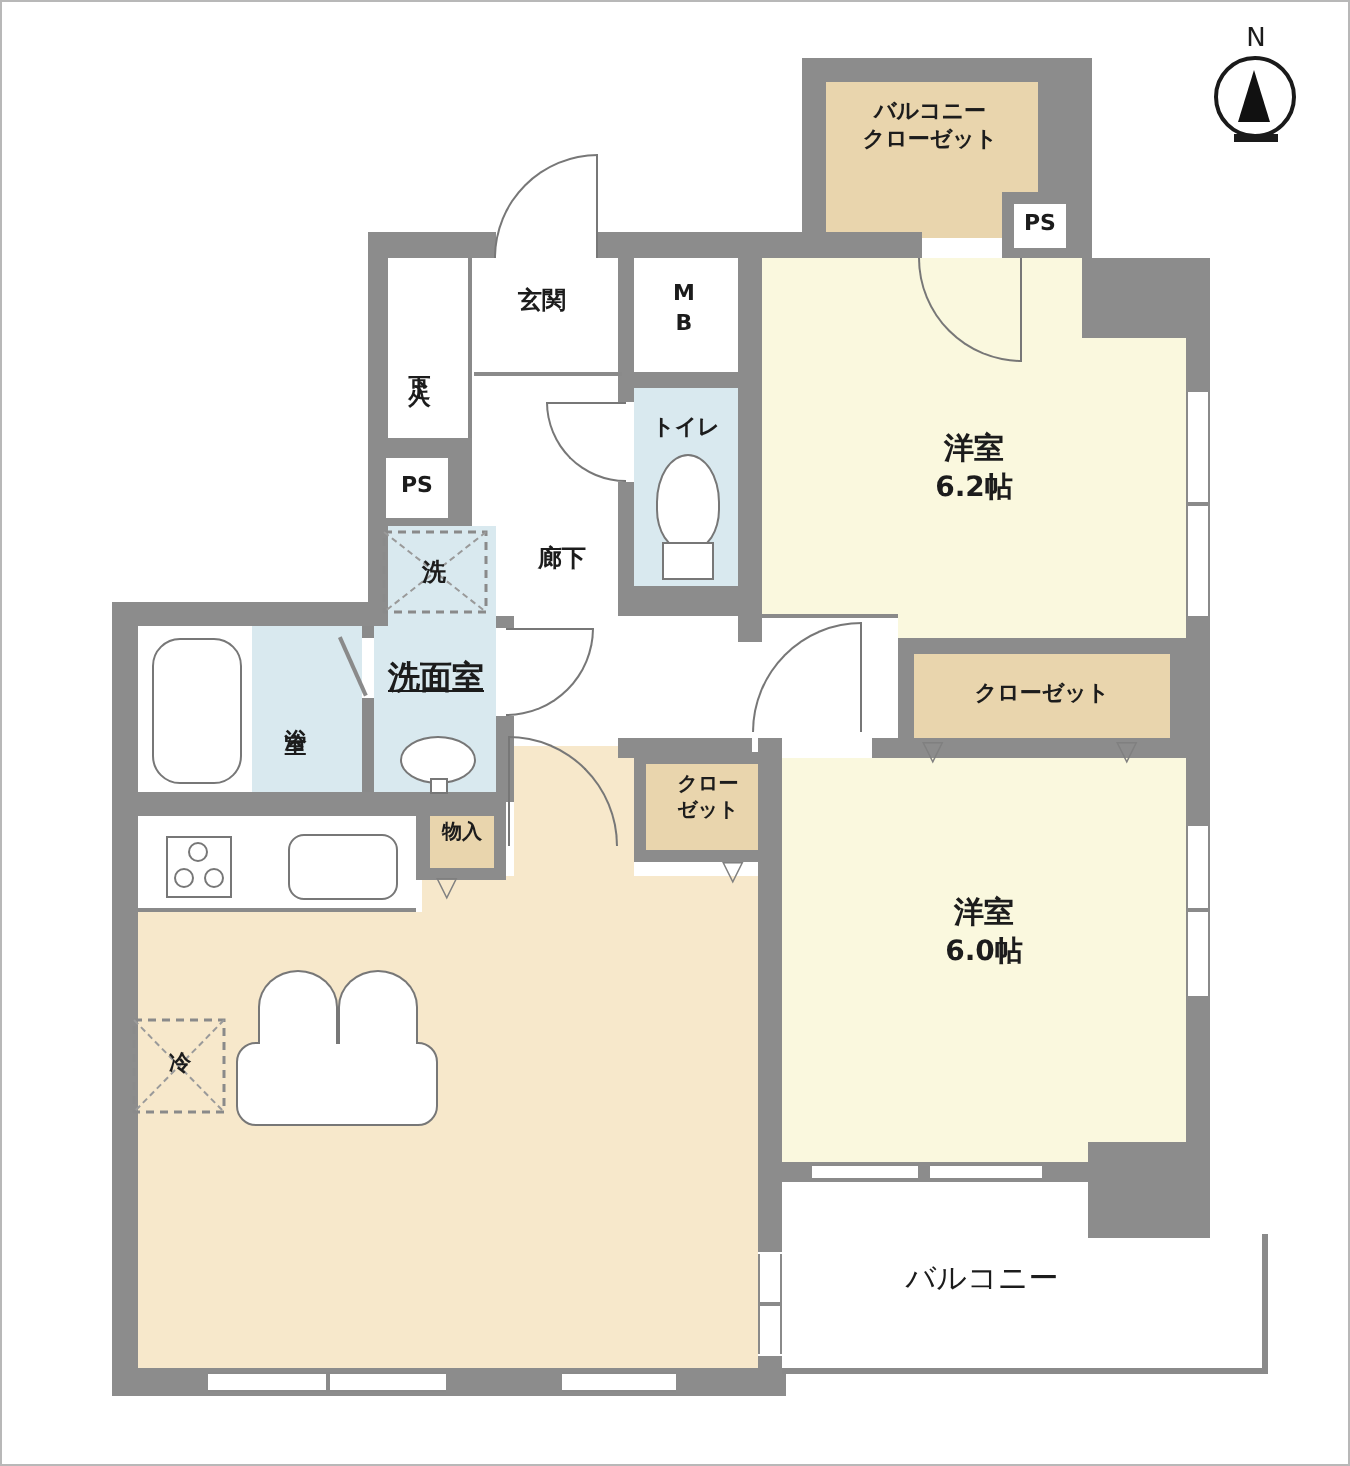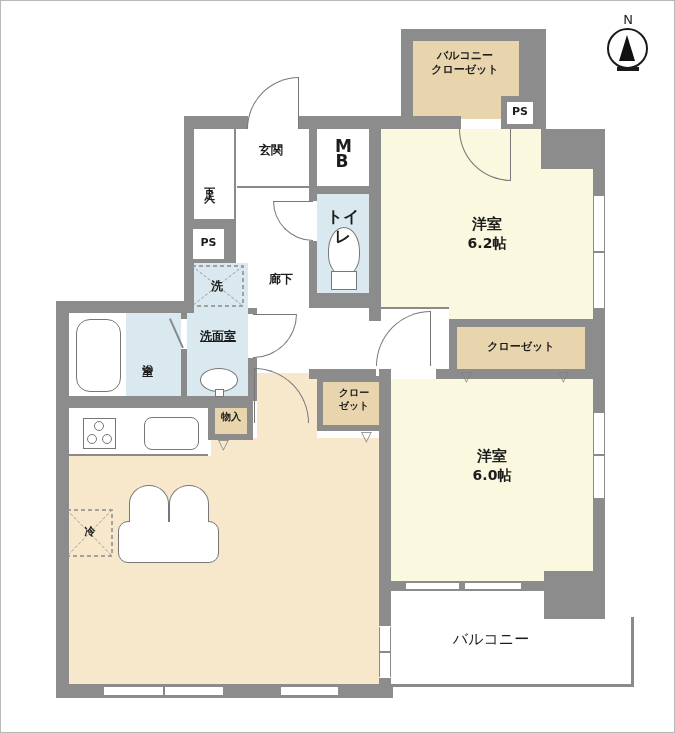--- a/index.html
+++ b/index.html
@@ -145,26 +145,26 @@
     <span>バルコニー</span><br>
     <span>クローゼット</span>
   </div>
   <div class="lbl" style="left:506px;top:104px;width:26px;font-size:11px;">PS</div>
   <div class="lbl" style="left:426px;top:214px;width:120px;font-size:15px;">
     <span>洋室</span><br>
     <span style="font-size:14px;">6.2帖</span>
   </div>
   <div class="lbl" style="left:248px;top:142px;width:44px;font-size:12px;">玄関</div>
   <div class="lbl vert" style="left:201px;top:148px;font-size:11px;height:66px;">下足入</div>
-  <div class="lbl" style="left:334px;top:138px;width:14px;font-size:17px;word-break:break-all;line-height:15px;">MB</div>
-  <div class="lbl" style="left:324px;top:206px;width:36px;font-size:16px;">トイレ</div>
+  <div class="lbl" style="left:334px;top:138px;width:14px;font-size:11px;word-break:break-all;line-height:15px;">MB</div>
+  <div class="lbl" style="left:324px;top:206px;width:36px;font-size:11px;">トイレ</div>
   <div class="lbl" style="left:192px;top:235px;width:31px;font-size:11px;">PS</div>
   <div class="lbl" style="left:203px;top:278px;width:26px;font-size:12px;">洗</div>
   <div class="lbl" style="left:260px;top:271px;width:40px;font-size:12px;">廊下</div>
-  <div class="lbl" style="left:188px;top:328px;width:58px;font-size:12px;text-decoration:underline;">洗面室</div>
+  <div class="lbl" style="left:188px;top:328px;width:58px;font-size:16px;text-decoration:underline;">洗面室</div>
   <div class="lbl vert" style="left:139px;top:332px;font-size:11px;height:48px;">浴室</div>
   <div class="lbl" style="left:213px;top:410px;width:34px;font-size:10px;">物入</div>
   <div class="lbl" style="left:456px;top:339px;width:128px;font-size:11px;">クローゼット</div>
   <div class="lbl" style="left:322px;top:386px;width:62px;font-size:10px;">
     <span>クロー</span><br>
     <span>ゼット</span>
   </div>
   <div class="lbl" style="left:431px;top:446px;width:120px;font-size:15px;">
     <span>洋室</span><br>
     <span style="font-size:14px;">6.0帖</span>

